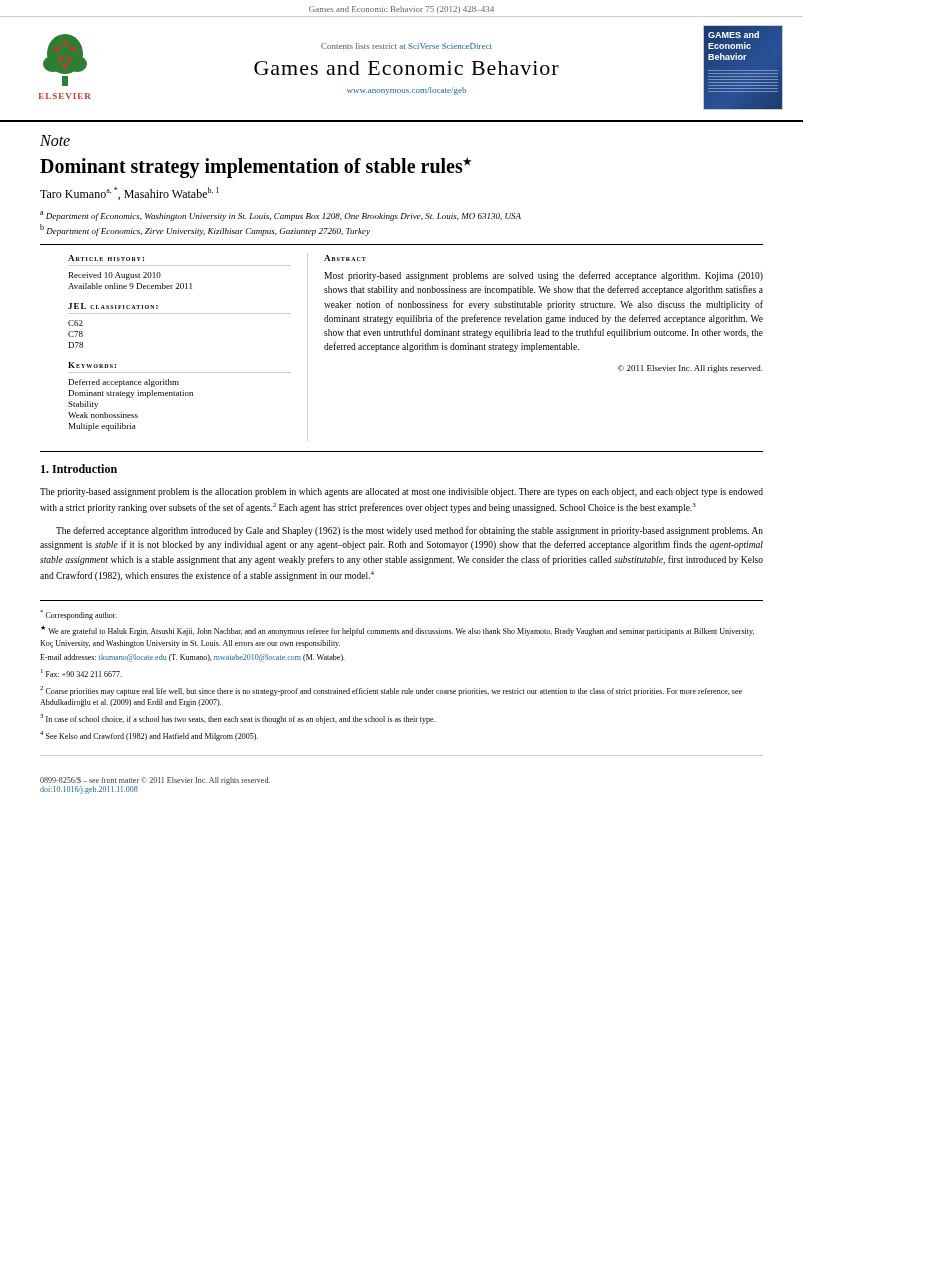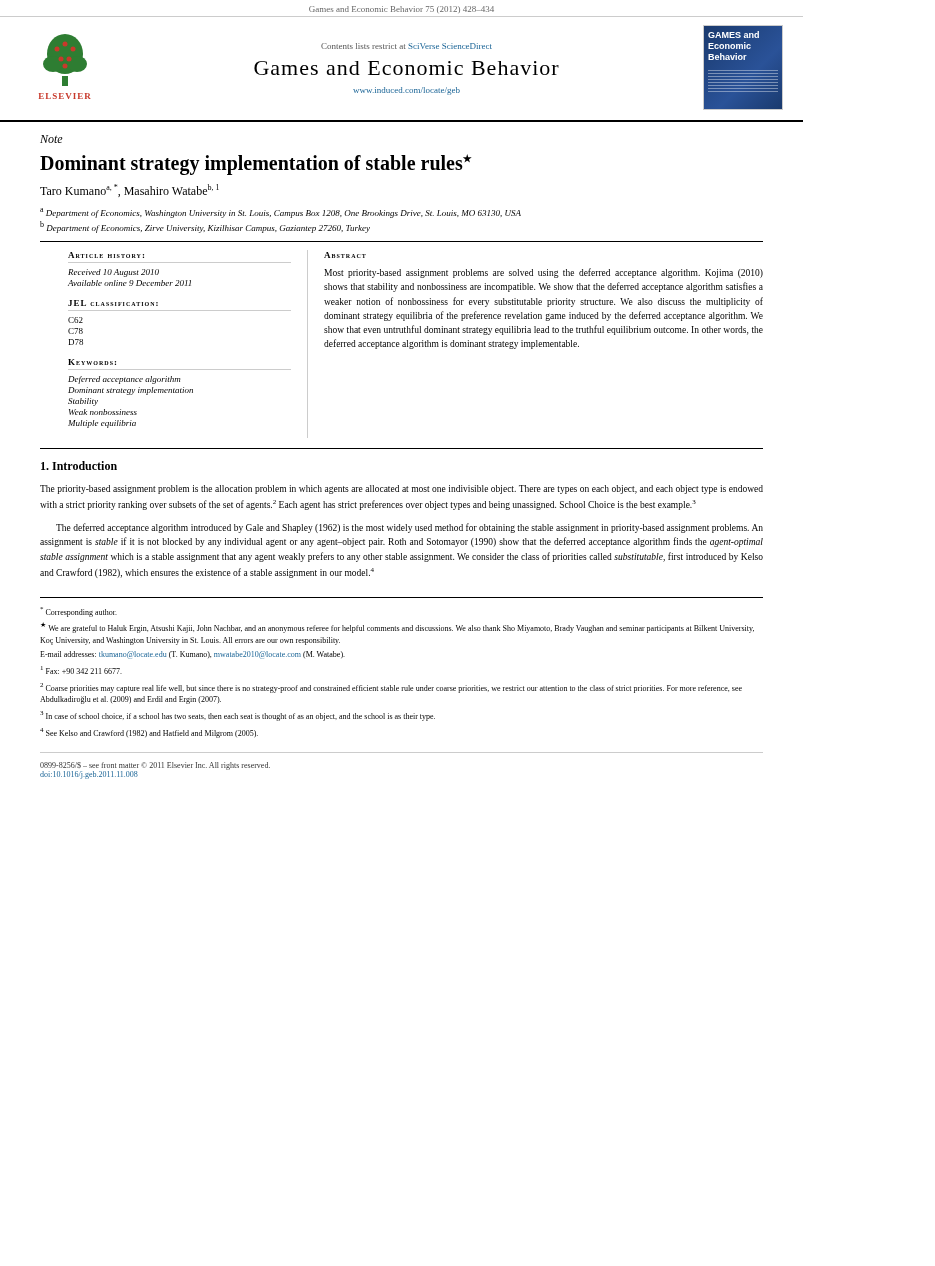--- a/index.html
+++ b/index.html
@@ -102,21 +102,21 @@
     .cover-line {
       height: 1px;
       background: rgba(255,255,255,0.4);
       margin: 2px 0;
     }
     
     .content-area {
       padding: 10px 40px 10px 40px;
     }
     .note-label {
-      font-size: 12px;
+      font-size: 16px;
       font-style: italic;
       margin-bottom: 4px;
       color: #000;
     }
     .article-title {
       font-size: 20px;
       font-weight: bold;
       margin-bottom: 8px;
       font-family: 'Times New Roman', Times, serif;
       line-height: 1.2;
@@ -155,21 +155,21 @@
     .info-section-title {
       font-size: 9px;
       font-variant: small-caps;
       letter-spacing: 1px;
       font-weight: bold;
       margin-bottom: 4px;
       border-bottom: 1px solid #ccc;
       padding-bottom: 2px;
     }
     .info-row { margin-bottom: 1px; }
-    .info-italic { font-style: italic; }
+    .info-italic { }
     .abstract-col {
       flex: 1;
       padding-left: 16px;
       font-size: 9.5px;
     }
     .abstract-title {
       font-size: 9px;
       font-variant: small-caps;
       letter-spacing: 1px;
       font-weight: bold;
@@ -214,21 +214,21 @@
       margin-top: 16px;
       padding-top: 6px;
       font-size: 8px;
       line-height: 1.5;
     }
     .footnote-line { margin-bottom: 2px; }
     .fn-sup { font-size: 7px; vertical-align: super; }
     .bottom-bar {
       margin-top: 12px;
       border-top: 1px solid #ccc;
-      padding-top: 8px;
+      padding-top: 20px;
       font-size: 8px;
       color: #333;
     }
     .doi-line { color: #1a6496; }
   </style>
 </head>
 <body>
 
 <div class="page">
 
@@ -256,21 +256,21 @@
         </svg>
         <div class="elsevier-label">ELSEVIER</div>
       </div>
 
       <div class="journal-title-center">
         <div class="sciverse-line">
           <span>Contents lists restrict at</span>
           <a href="#">SciVerse ScienceDirect</a>
         </div>
         <div class="journal-main-title">Games and Economic Behavior</div>
-        <div class="journal-url">www.induced.com/locate/geb</div>
+        <div class="journal-url">www.anonymous.com/locate/geb</div>
       </div>
 
       <div class="journal-cover-img">
         <div class="cover-games-text">
           <span>GAMES and</span><br>
           <span>Economic</span><br>
           <span>Behavior</span>
         </div>
         <div class="cover-lines">
           <div class="cover-line"></div>
@@ -338,20 +338,21 @@
           <div class="info-row info-italic">Dominant strategy implementation</div>
           <div class="info-row info-italic">Stability</div>
           <div class="info-row info-italic">Weak nonbossiness</div>
           <div class="info-row info-italic">Multiple equilibria</div>
         </div>
       </div>
 
       <div class="abstract-col">
         <div class="abstract-title">Abstract</div>
         <div class="abstract-text">Most priority-based assignment problems are solved using the deferred acceptance algorithm. Kojima (2010) shows that stability and nonbossiness are incompatible. We show that the deferred acceptance algorithm satisfies a weaker notion of nonbossiness for every substitutable priority structure. We also discuss the multiplicity of dominant strategy equilibria of the preference revelation game induced by the deferred acceptance algorithm. We show that even untruthful dominant strategy equilibria lead to the truthful equilibrium outcome. In other words, the deferred acceptance algorithm is dominant strategy implementable.</div>
+        <div class="copyright">© 2011 Elsevier Inc. All rights reserved.</div>
       </div>
     </div>
 
     <hr class="section-divider">
 
     <div class="section-heading">1. Introduction</div>
 
     <p class="body-text">
       The priority-based assignment problem is the allocation problem in which agents are allocated at most one indivisible object. There are types on each object, and each object type is endowed with a strict priority ranking over subsets of the set of agents.<sup class="fn-sup">2</sup> Each agent has strict preferences over object types and being unassigned. School Choice is the best example.<sup class="fn-sup">3</sup>
     </p>

